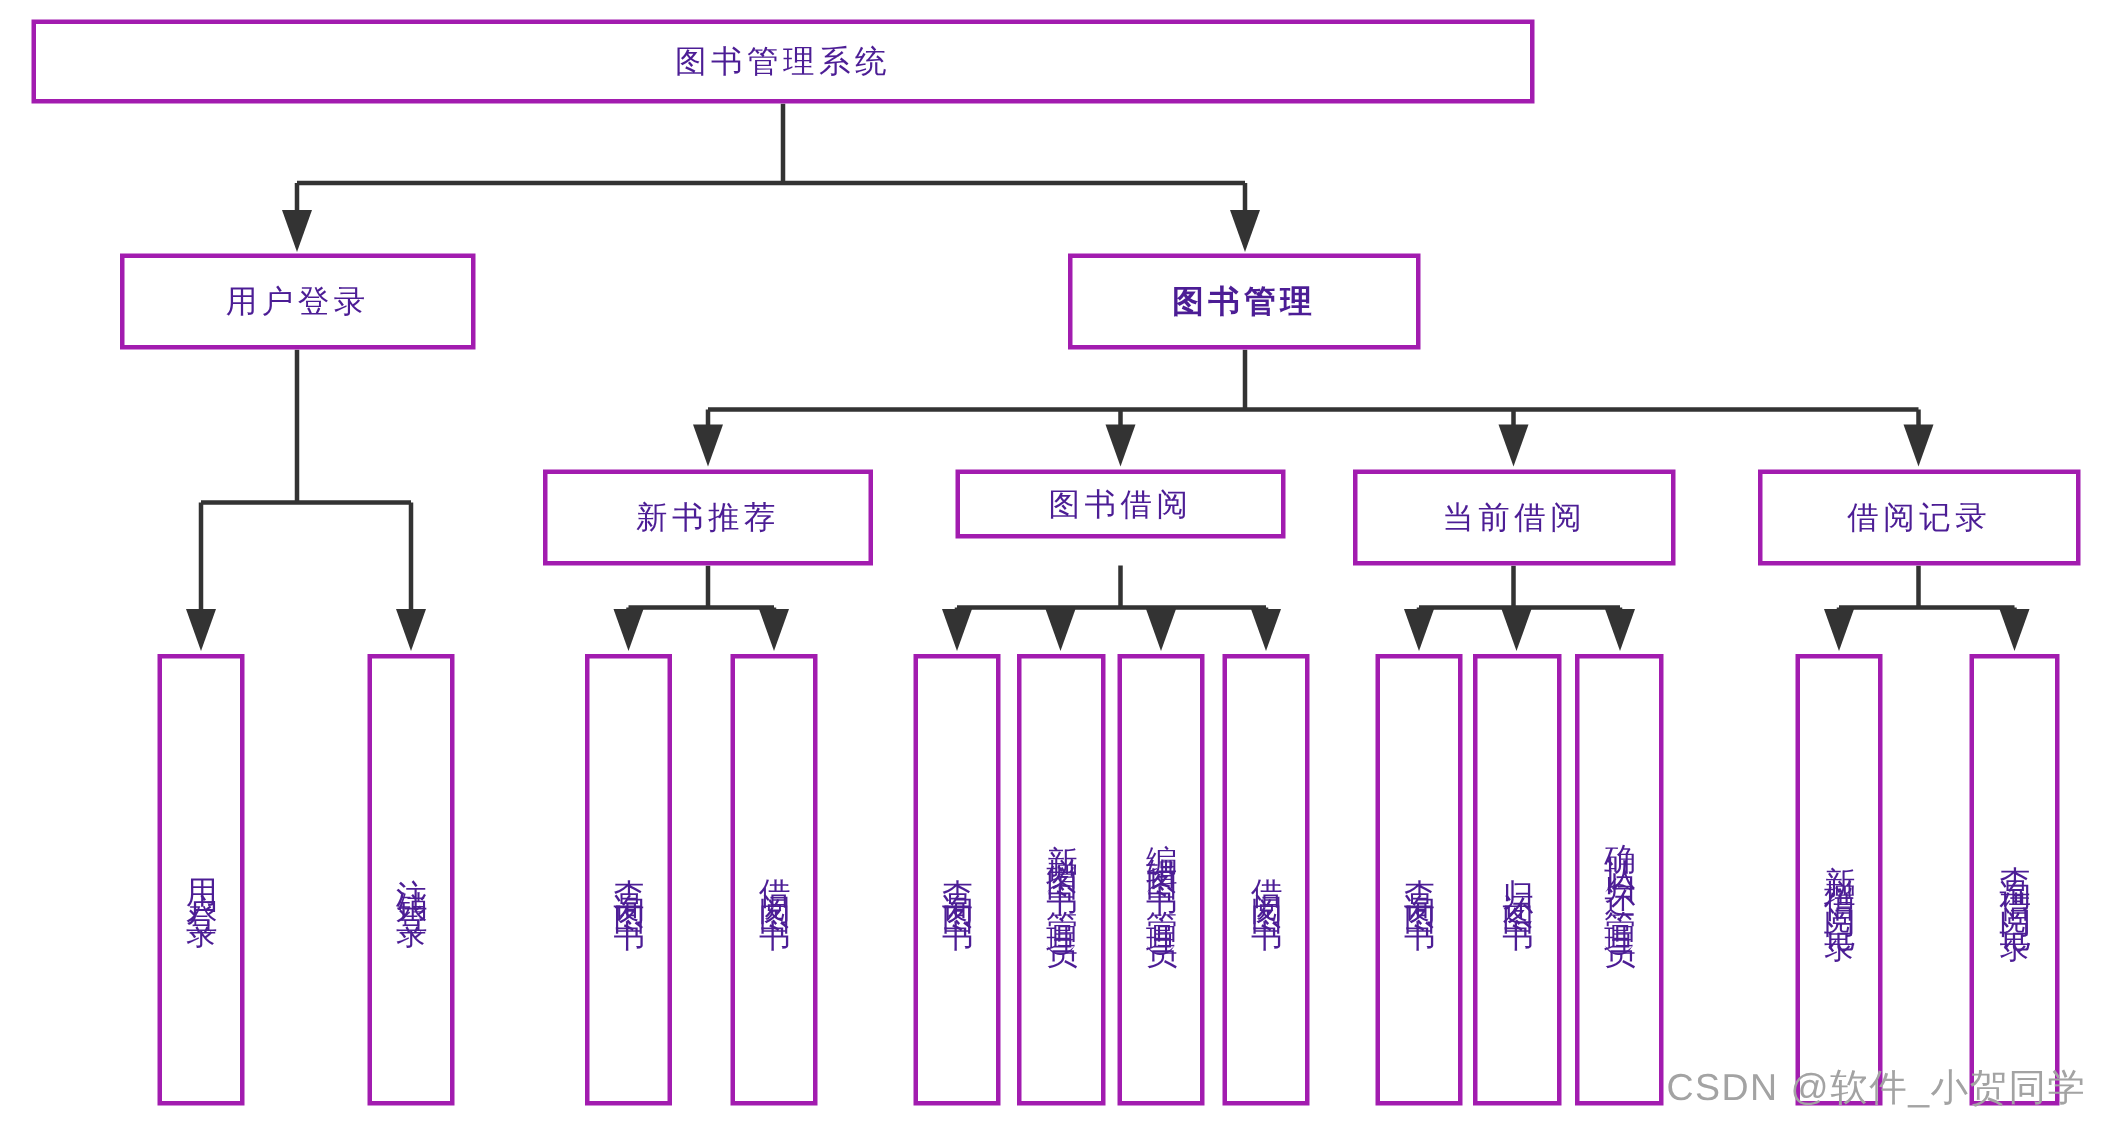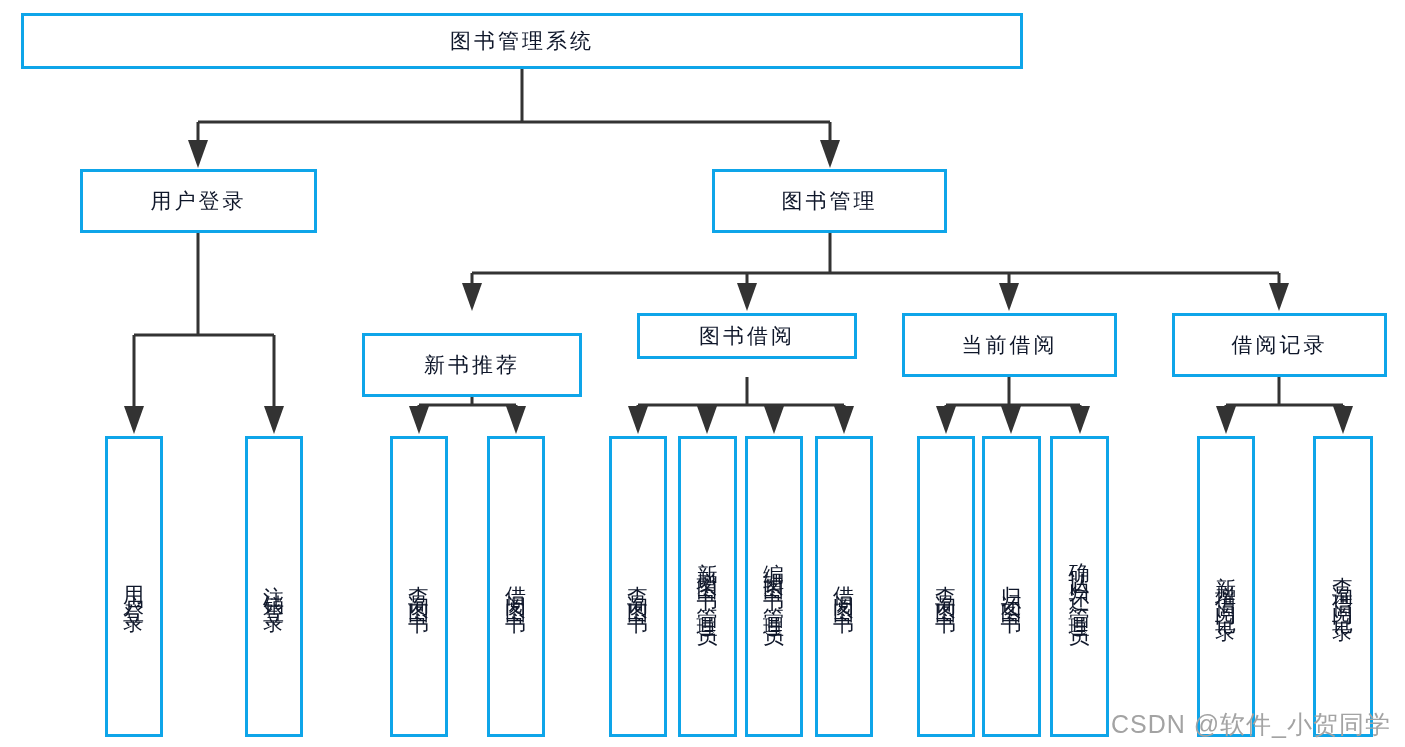--- a/index.html
+++ b/index.html
@@ -9,38 +9,38 @@
     background:#ffffff;
     overflow:hidden;
     font-family:"Liberation Sans","DejaVu Sans",sans-serif;
   }
   svg.wires{position:absolute;left:0;top:0;width:1405px;height:747px;}
   svg.wires path{stroke:#333333;stroke-width:3;fill:none;}
   svg.wires use{fill:#333333;}
   .box{
     position:absolute;
     box-sizing:border-box;
-    border:3px solid #0ea5e9;
+    border:3px solid #a21caf;
     background:#ffffff;
     display:flex;align-items:center;justify-content:center;
-    color:#0f172a;
+    color:#4c1d95;
   }
   .hbox{font-size:21px;letter-spacing:3px;}
   .vbox{
     font-size:21px;
     writing-mode:vertical-rl;
     text-orientation:mixed;
     letter-spacing:9px;
     line-height:1;
   }
   
   .n-root   {left:21px;  top:13px;  width:1002px;height:56px;}
   .n-login  {left:80px;  top:169px; width:237px; height:64px;}
-  .n-mgmt   {left:712px; top:169px; width:235px; height:64px;}
-  .n-newb   {left:362px; top:313px; width:220px; height:64px;margin-top:20px;}
+  .n-mgmt   {left:712px; top:169px; width:235px; height:64px;font-weight:bold;}
+  .n-newb   {left:362px; top:313px; width:220px; height:64px;}
   .n-borrow {left:637px; top:313px; width:220px; height:46px;}
   .n-cur    {left:902px; top:313px; width:215px; height:64px;font-family:Liberation Mono, monospace;}
   .n-rec    {left:1172px;top:313px; width:215px; height:64px;}
   .lf{top:436px;height:301px;width:58px;}
   .l-login1 {left:105px;}
   .l-login2 {left:245px;}
   .l-newb1  {left:390px;}
   .l-newb2  {left:487px;}
   .l-bor1   {left:609px;}
   .l-bor2   {left:678px;width:59px;}

